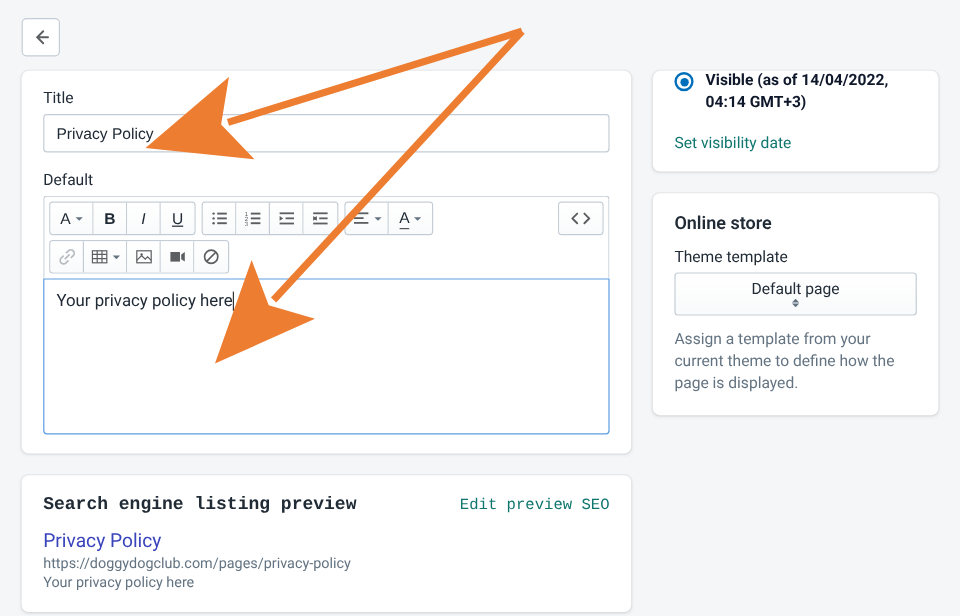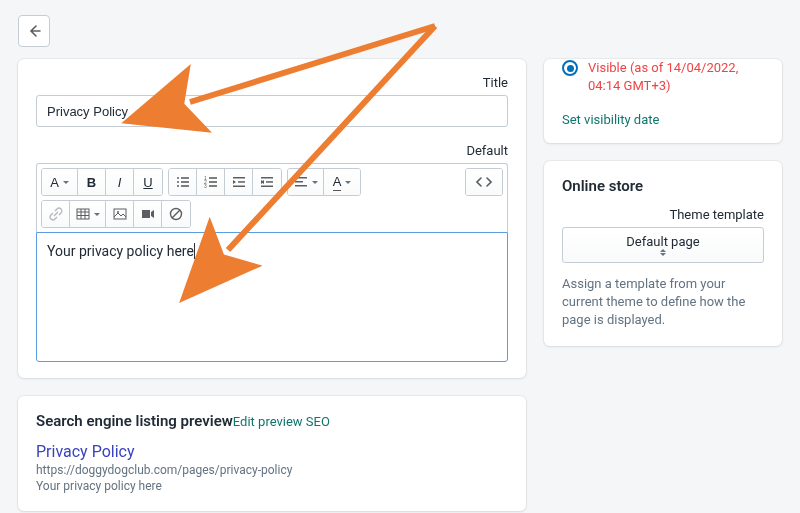--- a/index.html
+++ b/index.html
@@ -47,21 +47,20 @@
       border-radius: 6px;
       box-shadow: 0 0 0 1px rgba(63,63,68,0.05), 0 1px 3px rgba(63,63,68,0.1);
       margin-bottom: 18px;
     }
     .card-body { padding: 16px 18px; }
     .label {
       font-size: 13px;
       color: #212b36;
       margin-bottom: 5px;
       display: block;
-      text-align: right;
     }
     .title-input {
       width: 100%;
       border: 1px solid #c4cdd5;
       border-radius: 3px;
       padding: 5px 10px;
       font-size: 13px;
       color: #212b36;
       height: 32px;
     }
@@ -116,23 +115,24 @@
       border: 1px solid #5c9de0;
       border-radius: 0 0 3px 3px;
       padding: 10px;
       min-height: 130px;
       font-size: 14px;
       color: #212b36;
     }
     .cursor { border-right: 1px solid #333; }
     .seo-header {
       display: flex;
-      justify-content: flex-start;
+      justify-content: space-between;
       align-items: center;
       padding: 16px 18px 4px 18px;
+      font-family: Liberation Mono, monospace;
     }
     .seo-title {
       font-size: 15px;
       font-weight: 600;
     }
     .link {
       color: #0f766e;
       font-size: 13px;
       cursor: pointer;
     }
@@ -176,22 +176,23 @@
     }
     .radio-outer.unchecked { border-color: #8c9196; }
     .radio-inner {
       width: 7px;
       height: 7px;
       background: #006fbb;
       border-radius: 50%;
     }
     .radio-label {
       font-size: 13px;
-      color: #ef4444;
+      color: #0f172a;
       line-height: 1.35;
+      font-weight: bold;
     }
     .vis-link { padding: 0 18px 16px 18px; }
     .side-block { padding: 0 18px 16px 18px; }
     .select-wrap {
       border: 1px solid #c4cdd5;
       border-radius: 3px;
       padding: 6px 10px;
       display: flex;
       justify-content: space-between;
       align-items: center;

